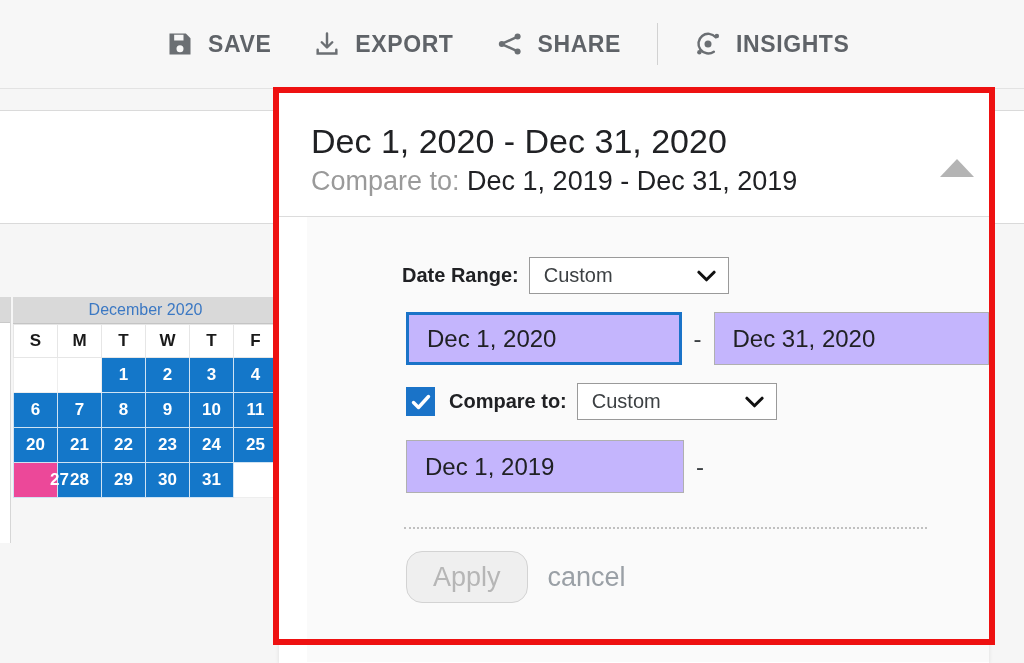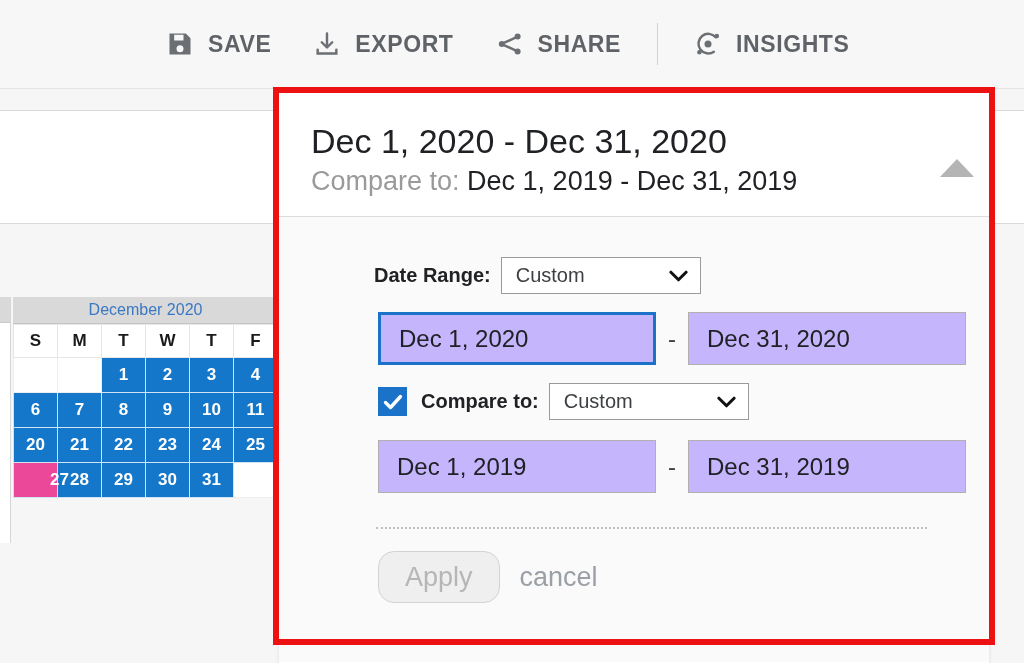--- a/index.html
+++ b/index.html
@@ -215,20 +215,21 @@
     border-right: 17px solid transparent;
     border-bottom: 18px solid #b4b4b4;
     cursor: pointer;
   }
 
   #popup-body {
     background: #fafafa;
     height: 445px;
     padding: 40px 0 0 0;
     box-sizing: border-box;
+    margin-left: 28px;
   }
 
   .row {
     display: flex;
     align-items: center;
     padding-left: 95px;
   }
   #row-date-range { margin-bottom: 18px; }
   .row-label {
     font-size: 20px;
@@ -498,21 +499,20 @@
           <svg viewBox="0 0 20 12" width="19" height="12">
               <path d="M2 2l8 8 8-8" fill="none" stroke="#111" stroke-width="3.2" stroke-linecap="round" stroke-linejoin="round"></path>
             </svg>
         </span>
       </div>
     </div>
 
     <div class="date-row" id="row-dates-compare">
       <div class="date-field">Dec 1, 2019</div>
       <span class="date-dash">-</span>
-      <div class="date-field">Dec 31, 2019</div>
     </div>
 
     <div id="dotted-divider"></div>
 
     <div id="row-actions">
       <div id="apply-button">Apply</div>
       <span id="cancel-link">cancel</span>
     </div>
 
   </div>

